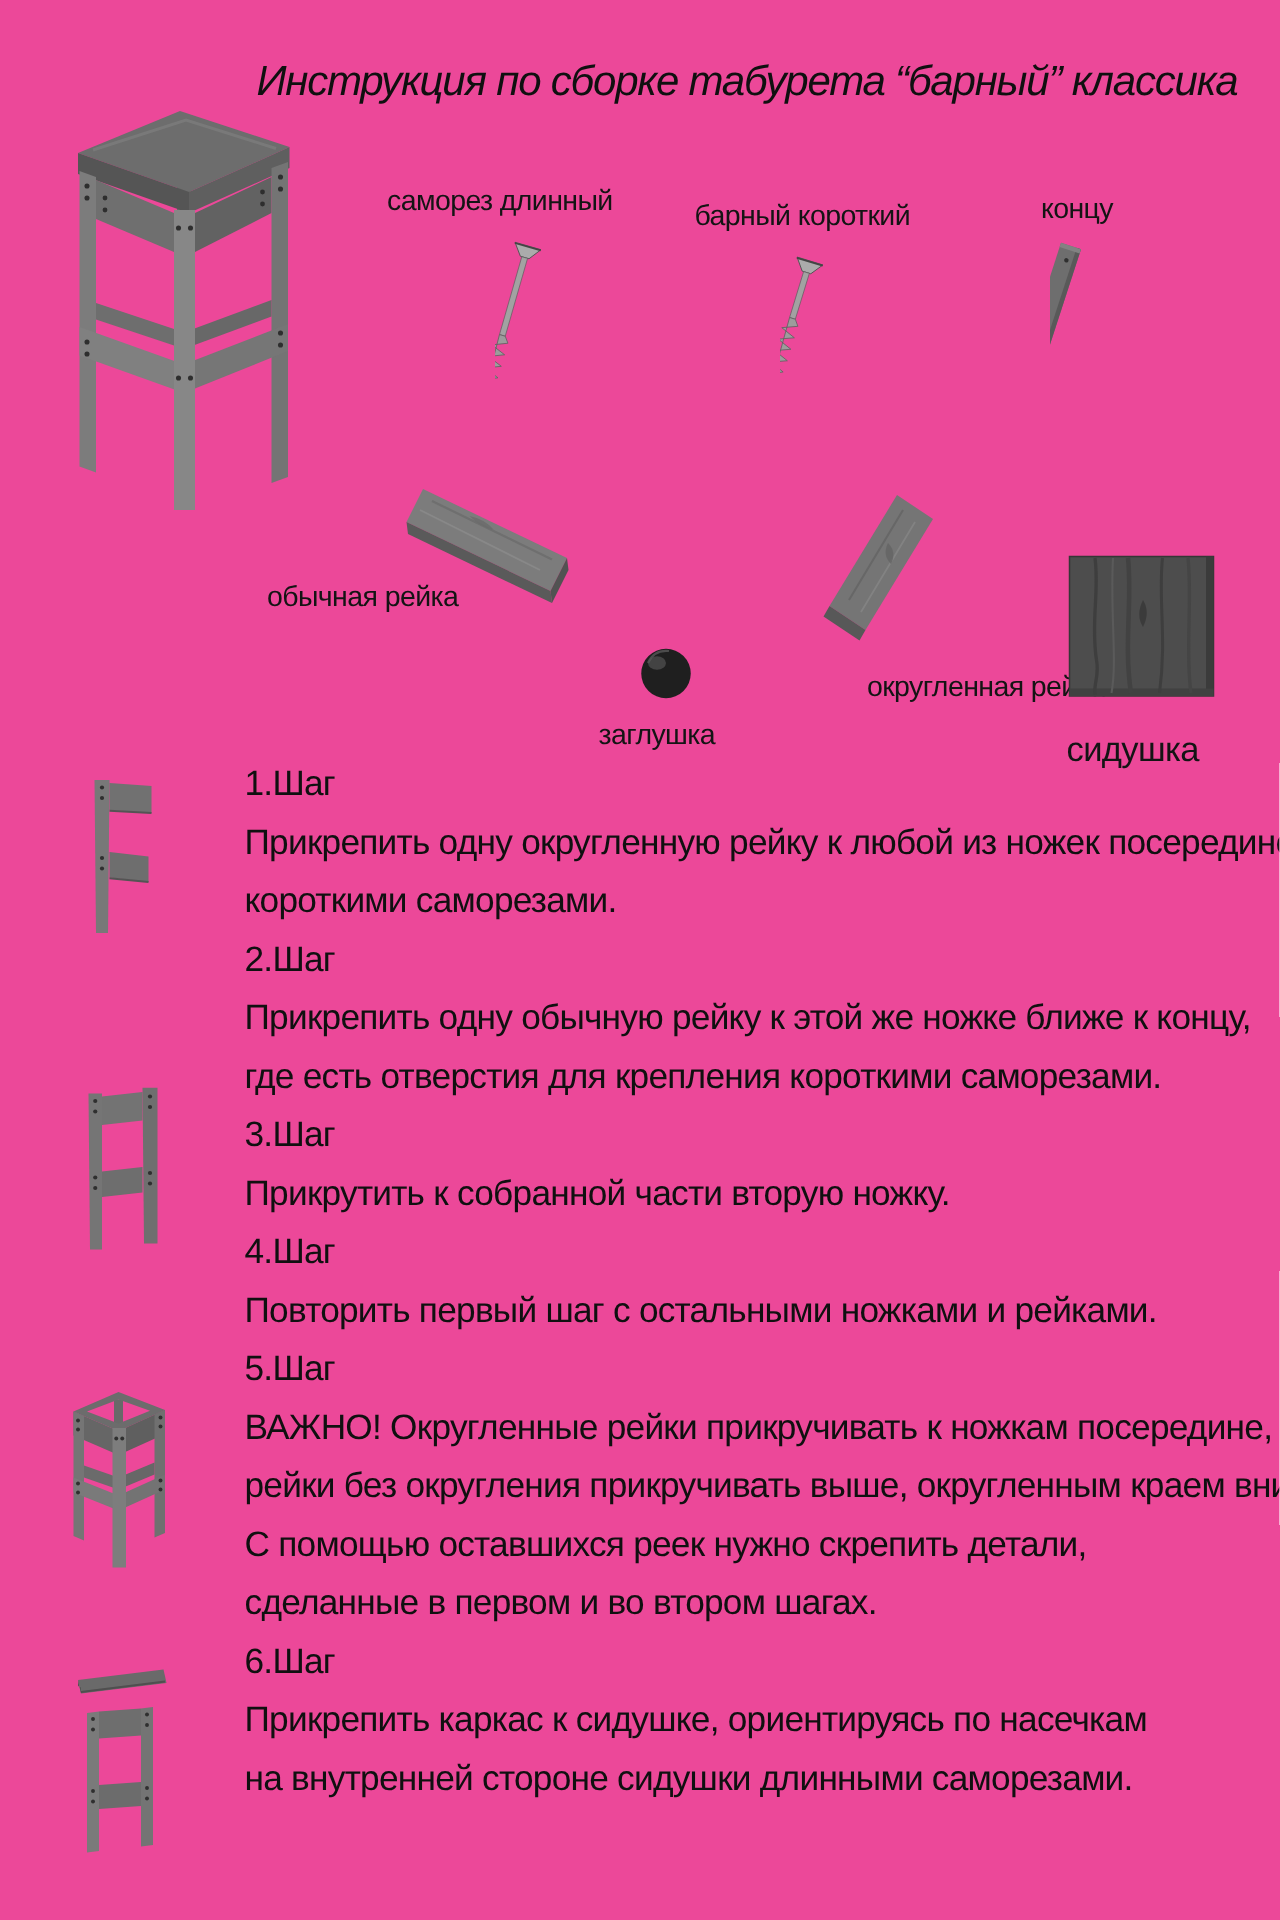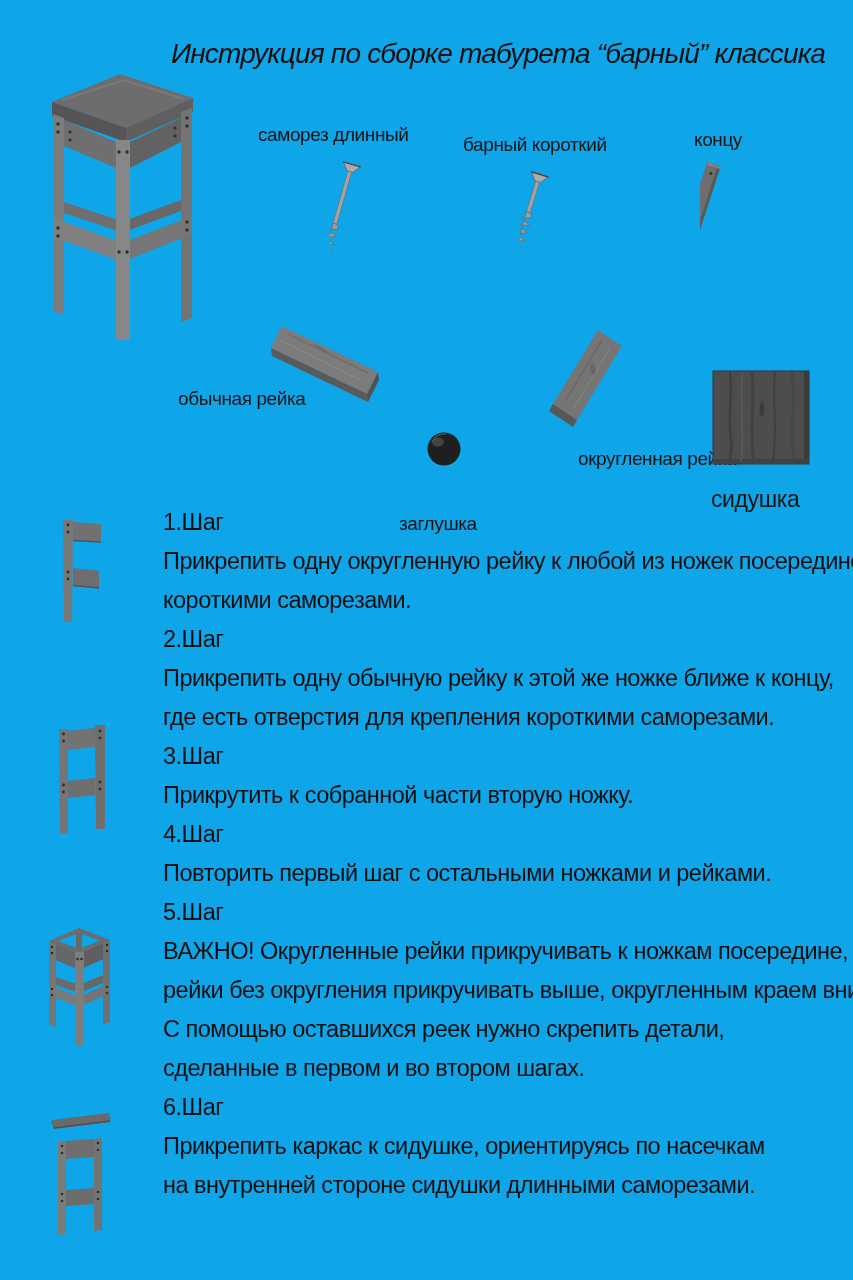--- a/index.html
+++ b/index.html
@@ -1,16 +1,16 @@
 <!DOCTYPE html>
 <html><head>
 <meta charset="utf-8">
 <style>
   html,body{margin:0;padding:0;background:#ffffff;}
-  #page{position:relative;width:853px;height:1280px;background:#0ea5e9;overflow:hidden;
+  #page{position:relative;width:853px;height:1280px;background:#ec4899;overflow:hidden;
         font-family:"Liberation Sans",sans-serif;color:#121212;}
   .title{position:absolute;left:165px;top:38px;width:666px;text-align:center;
          font-style:italic;font-size:28px;font-weight:500;letter-spacing:-0.8px;color:#101010;}
   .plabel{position:absolute;font-size:19px;letter-spacing:-0.4px;color:#141414;white-space:nowrap;}
   .fig{position:absolute;}
   .fig svg{display:block;width:100%;height:100%;}
   .steps{position:absolute;left:163px;top:503px;width:700px;font-size:23.5px;
          line-height:39px;letter-spacing:-0.5px;color:#101010;}
   .t-line{white-space:nowrap;}
 </style>
@@ -63,21 +63,21 @@
         <circle cx="79" cy="184" r="1.7"></circle>
           <circle cx="87" cy="184" r="1.7"></circle>
       </g>
     </svg>
   </div>
 
   <div class="plabel" style="left:258px;top:124px;">саморез длинный</div>
   <div class="plabel" style="left:463px;top:134px;">барный короткий</div>
   <div class="plabel" style="left:694px;top:129px;">концу</div>
   <div class="plabel" style="left:178px;top:388px;text-align:center;">обычная рейка</div>
-  <div class="plabel" style="left:399px;top:480px;margin-top:33px;">заглушка</div>
+  <div class="plabel" style="left:399px;top:480px;">заглушка</div>
   <div class="plabel" style="left:555px;top:448px;margin-left:23px;">округленная рейка</div>
   <div class="plabel" style="left:711px;top:486px;font-size:23px;">сидушка</div>
 
   <div class="fig" style="left:330px;top:158px;width:75px;height:155px;">
     <svg viewBox="0 0 75 155">
       <g transform="translate(22,6) rotate(16)">
         <polygon points="-9,0 9,0 3,8 -3,8" fill="#ababab" stroke="#555" stroke-width="0.6"></polygon>
         <line x1="-9" y1="0.5" x2="9" y2="0.5" stroke="#444" stroke-width="1.2"></line>
         <rect x="-2" y="8" width="4" height="54" fill="#a2a2a2" stroke="#5a5a5a" stroke-width="0.4"></rect>
         <path d="M-2,62 L2,62 L5,66 L-5,70 L5,74 L-5,78 L5,82 L-5,86 L5,90 L-5,94 L4.5,98 L-4.5,102 L4,106 L-4,110 L3.5,114 L-3,118 L2.5,122 L-2,126 L1.5,130 L0,136 Z" fill="#9c9c9c" stroke="#606060" stroke-width="0.5"></path>

